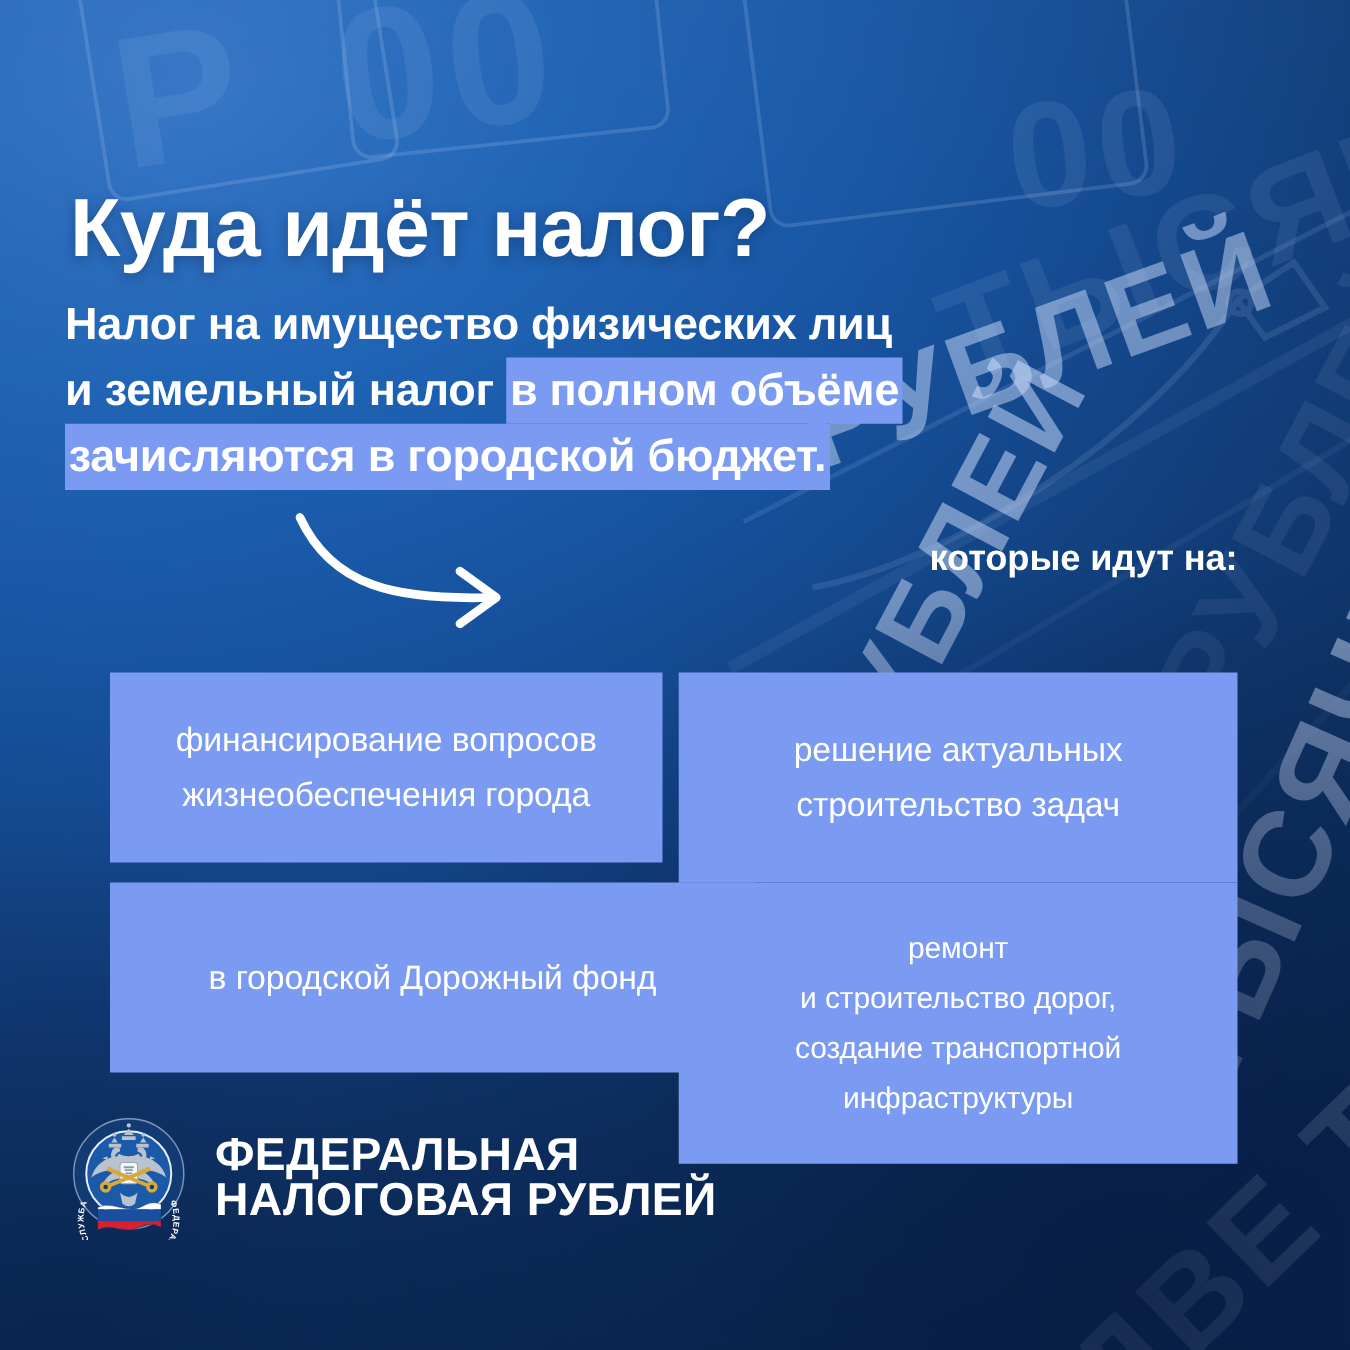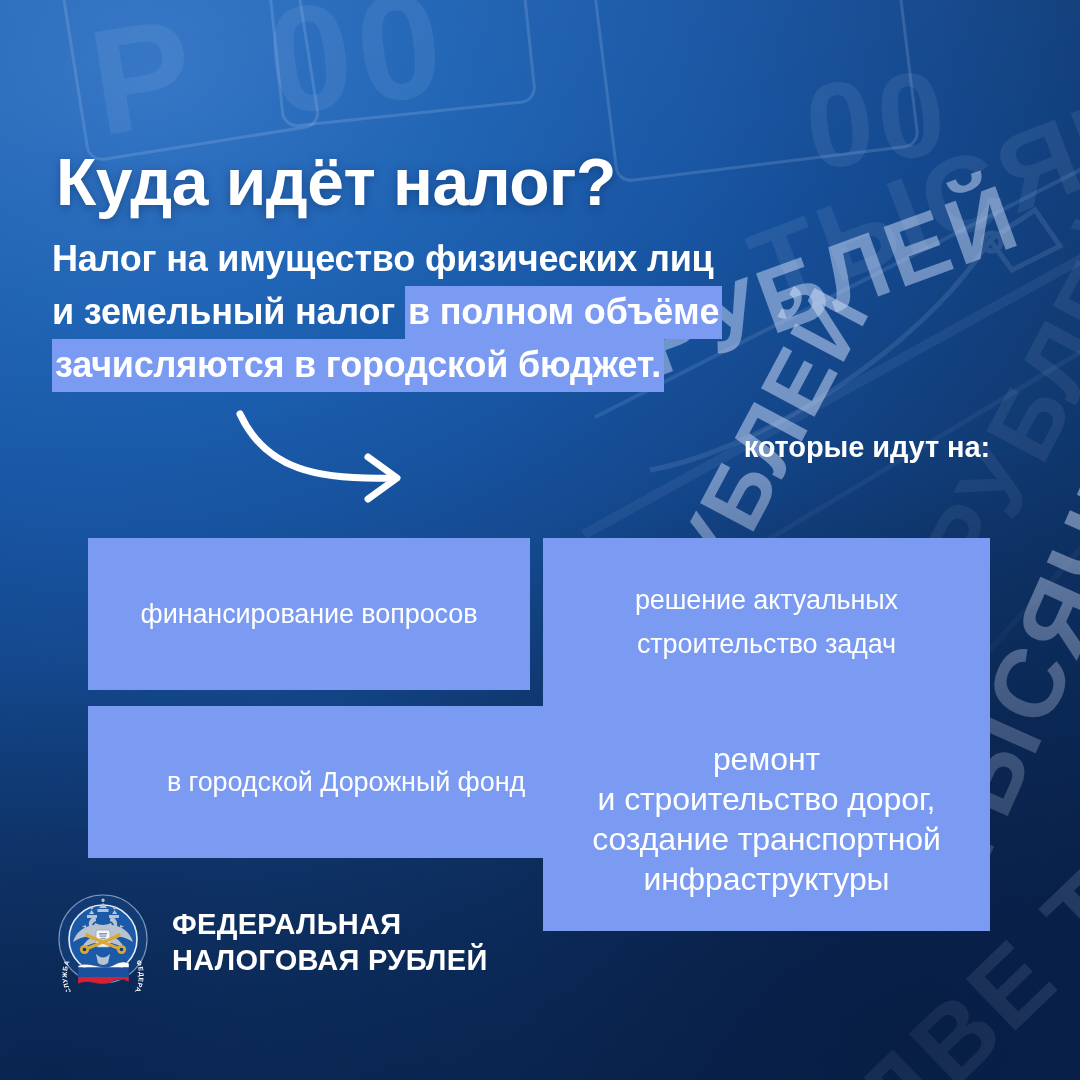--- a/index.html
+++ b/index.html
@@ -127,39 +127,39 @@
     text-align: center;
     color: #ffffff;
     font-weight: 300;
     letter-spacing: -0.1px;
   }
   .box .ln { display: block; }
 
   #box-1 { left: 88px;  top: 538px; width: 442px; height: 152px; font-size: 27px; line-height: 44px; }
   #box-2 { left: 543px; top: 538px; width: 447px; height: 168px; font-size: 27px; line-height: 44px; }
   #box-3 { left: 88px;  top: 706px; width: 516px; height: 152px; font-size: 27px; line-height: 44px; }
-  #box-4 { left: 543px; top: 706px; width: 447px; height: 225px; font-size: 32px; line-height: 40px; }
+  #box-4 { left: 543px; top: 706px; width: 447px; height: 225px; font-size: 24px; line-height: 40px; }
 
   
   .footer {
     position: absolute;
     left: 56px;
     top: 892px;
     display: flex;
     align-items: center;
     gap: 22px;
   }
   .logo {
     width: 94px;
     height: 100px;
     position: relative;
     flex: 0 0 auto;
   }
   .org {
-    font-size: 29px;
+    font-size: 37px;
     font-weight: 700;
     line-height: 36px;
     letter-spacing: 0.3px;
   }
   .org .ln { display: block; }
 </style>
 </head>
 <body>
 
 <div id="poster">
@@ -210,20 +210,21 @@
       <path d="M136 49 L 165 70 L 136 91" fill="none" stroke="#ffffff" stroke-width="7" stroke-linecap="round" stroke-linejoin="round"></path>
     </svg>
 
     <div class="callout">
       <span class="ln">которые идут на:</span>
     </div>
 
     <div class="box" id="box-1">
       <div>
         <span class="ln">финансирование вопросов</span>
+        <span class="ln">жизнеобеспечения города</span>
       </div>
     </div>
 
     <div class="box" id="box-2">
       <div>
         <span class="ln">решение актуальных</span>
         <span class="ln">строительство задач</span>
       </div>
     </div>
 

